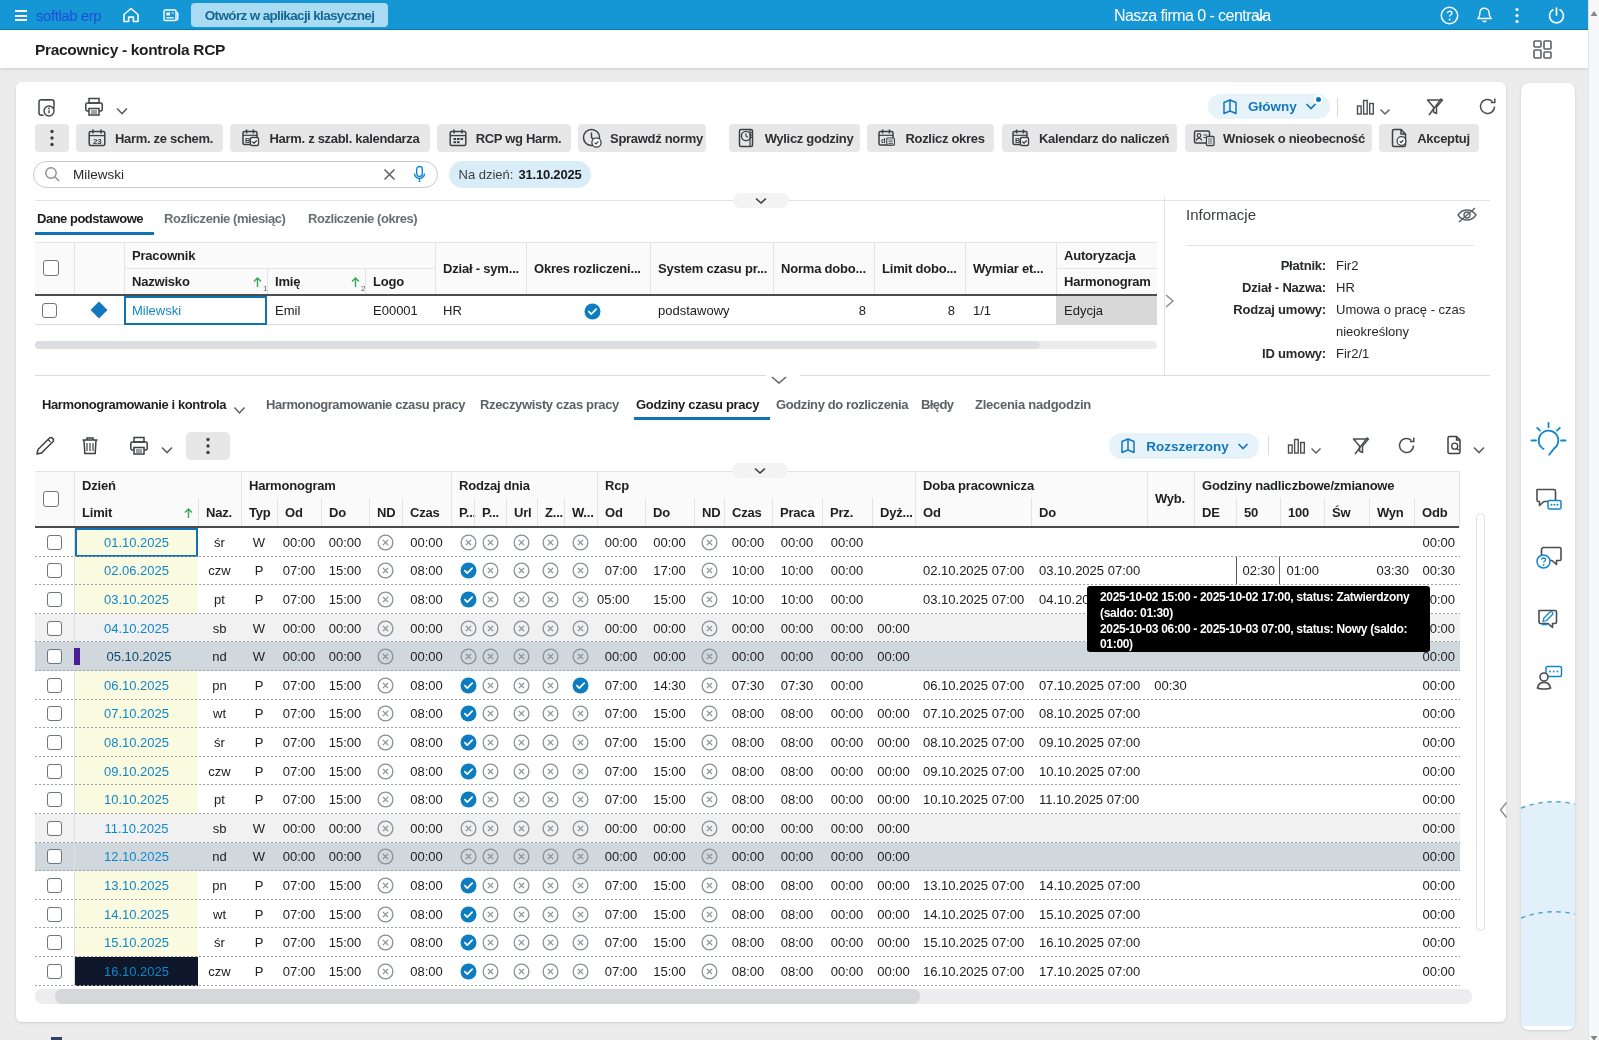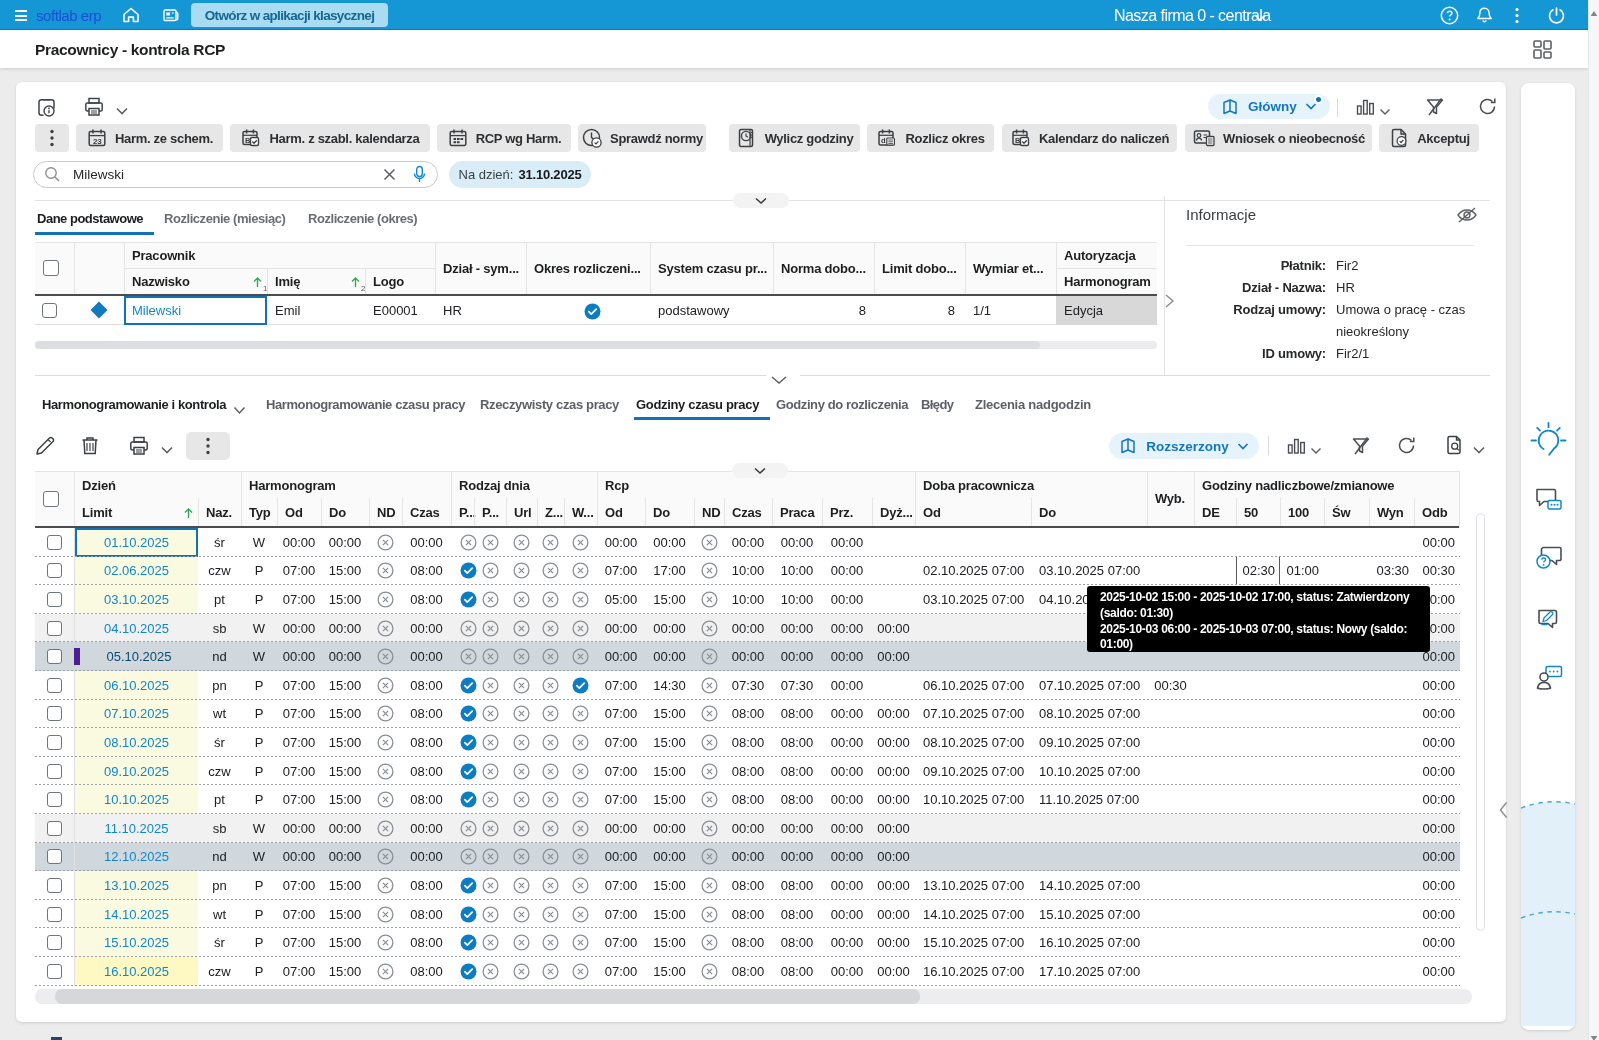--- a/index.html
+++ b/index.html
@@ -613,21 +613,21 @@
           <path d="M5.9 5.9l5.2 5.2M11.1 5.9l-5.2 5.2" stroke="#8b9096" stroke-width="1.3"></path>
         </svg></div>
 <div style="width:27px;text-align:center;"><svg class="xc" width="17" height="17" viewBox="0 0 17 17">
           <circle cx="8.5" cy="8.5" r="7.4" fill="none" stroke="#8b9096" stroke-width="1.3"></circle>
           <path d="M5.9 5.9l5.2 5.2M11.1 5.9l-5.2 5.2" stroke="#8b9096" stroke-width="1.3"></path>
         </svg></div>
 <div style="width:33px;text-align:center;"><svg class="xc" width="17" height="17" viewBox="0 0 17 17">
           <circle cx="8.5" cy="8.5" r="7.4" fill="none" stroke="#8b9096" stroke-width="1.3"></circle>
           <path d="M5.9 5.9l5.2 5.2M11.1 5.9l-5.2 5.2" stroke="#8b9096" stroke-width="1.3"></path>
         </svg></div>
-<div style="width:48px;text-align:center;">05:00</div>
+<div style="width:48px;">05:00</div>
 <div style="width:49px;text-align:center;">15:00</div>
 <div style="width:30px;text-align:center;"><svg class="xc" width="17" height="17" viewBox="0 0 17 17">
           <circle cx="8.5" cy="8.5" r="7.4" fill="none" stroke="#8b9096" stroke-width="1.3"></circle>
           <path d="M5.9 5.9l5.2 5.2M11.1 5.9l-5.2 5.2" stroke="#8b9096" stroke-width="1.3"></path>
         </svg></div>
 <div style="width:48px;text-align:center;">10:00</div>
 <div style="width:50px;text-align:center;">10:00</div>
 <div style="width:50px;text-align:center;">00:00</div>
 <div style="width:43px;text-align:center;"></div>
 <div style="width:116px;text-align:left;padding-left:8px;">03.10.2025 07:00</div>
@@ -1298,21 +1298,21 @@
 <div style="width:44px;text-align:right;padding-right:5px;"></div>
 <div style="width:45px;text-align:right;padding-right:5px;"></div>
 <div style="width:45px;text-align:right;padding-right:5px;"></div>
 <div style="width:46px;text-align:right;padding-right:5px;">00:00</div>
 </div>
 <div class="abs" style="left:0;top:486.0px;width:1425px;height:28.6px;background:#fff;display:flex;align-items:center;font-size:13px;color:#202124;">
 <div style="position:absolute;left:0;bottom:0;width:1425px;height:1px;background:repeating-linear-gradient(90deg,#9aa0a5 0 2px,rgba(0,0,0,0) 2px 4px);"></div>
 <div style="width:39px;display:flex;justify-content:center;">
         <div style="width:15px;height:15px;border:1.5px solid #70757a;border-radius:3px;background:#fff;"></div>
       </div>
-<div style="width:124px;height:28.6px;background:#fef9c3;display:flex;align-items:center;justify-content:center;color:#1187ca;border-left:1px solid #dfdfdf;">16.10.2025</div>
+<div style="width:124px;height:28.6px;background:#0f172a;display:flex;align-items:center;justify-content:center;color:#1187ca;border-left:1px solid #dfdfdf;">16.10.2025</div>
 <div style="width:43px;text-align:center;">czw</div>
 <div style="width:36px;text-align:center;">P</div>
 <div style="width:44px;text-align:center;">07:00</div>
 <div style="width:48px;text-align:center;">15:00</div>
 <div style="width:33px;text-align:center;"><svg class="xc" width="17" height="17" viewBox="0 0 17 17">
           <circle cx="8.5" cy="8.5" r="7.4" fill="none" stroke="#8b9096" stroke-width="1.3"></circle>
           <path d="M5.9 5.9l5.2 5.2M11.1 5.9l-5.2 5.2" stroke="#8b9096" stroke-width="1.3"></path>
         </svg></div>
 <div style="width:49px;text-align:center;">08:00</div>
 <div style="width:23px;text-align:center;padding-left:9px;"><svg class="xc" width="17" height="17" viewBox="0 0 17 17">

